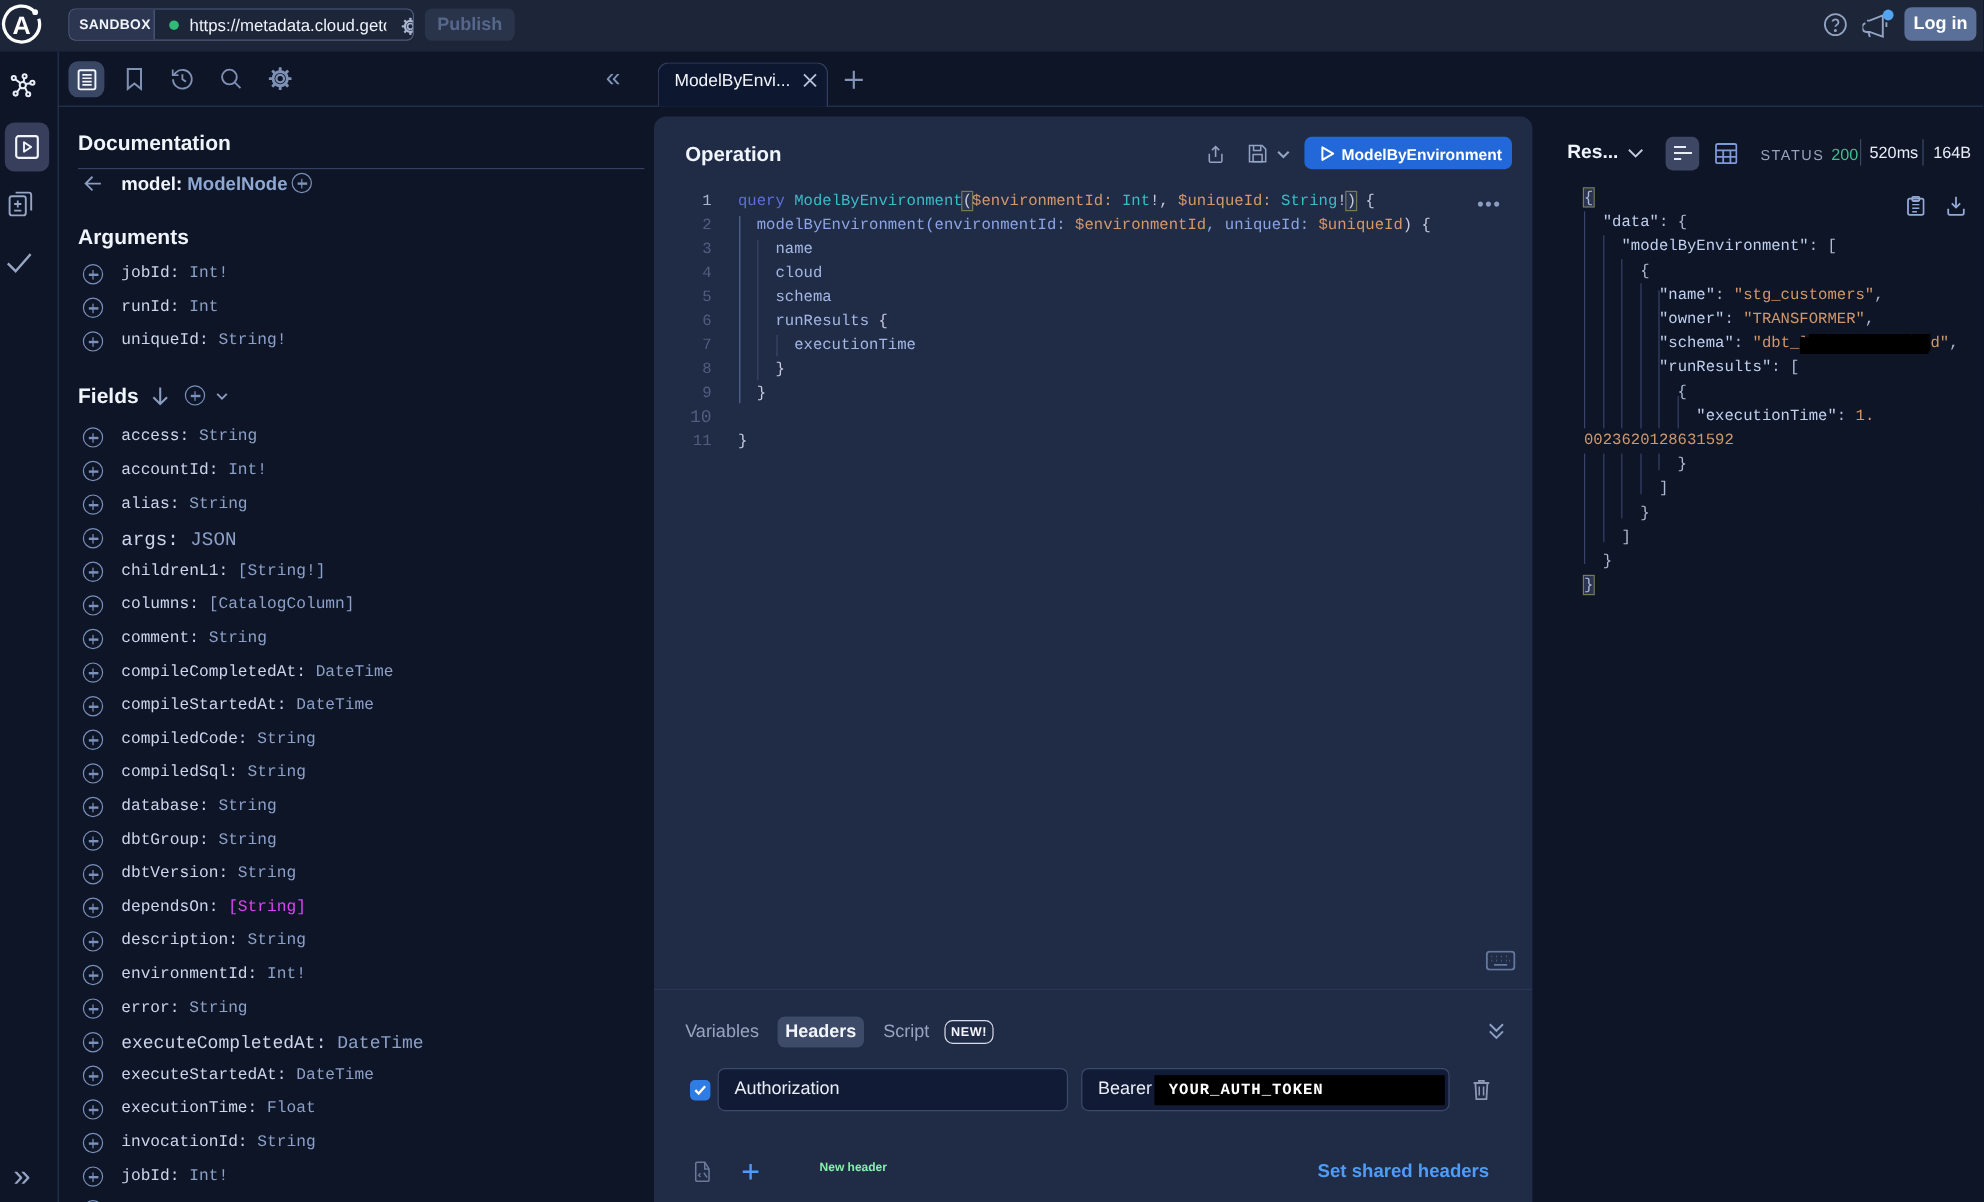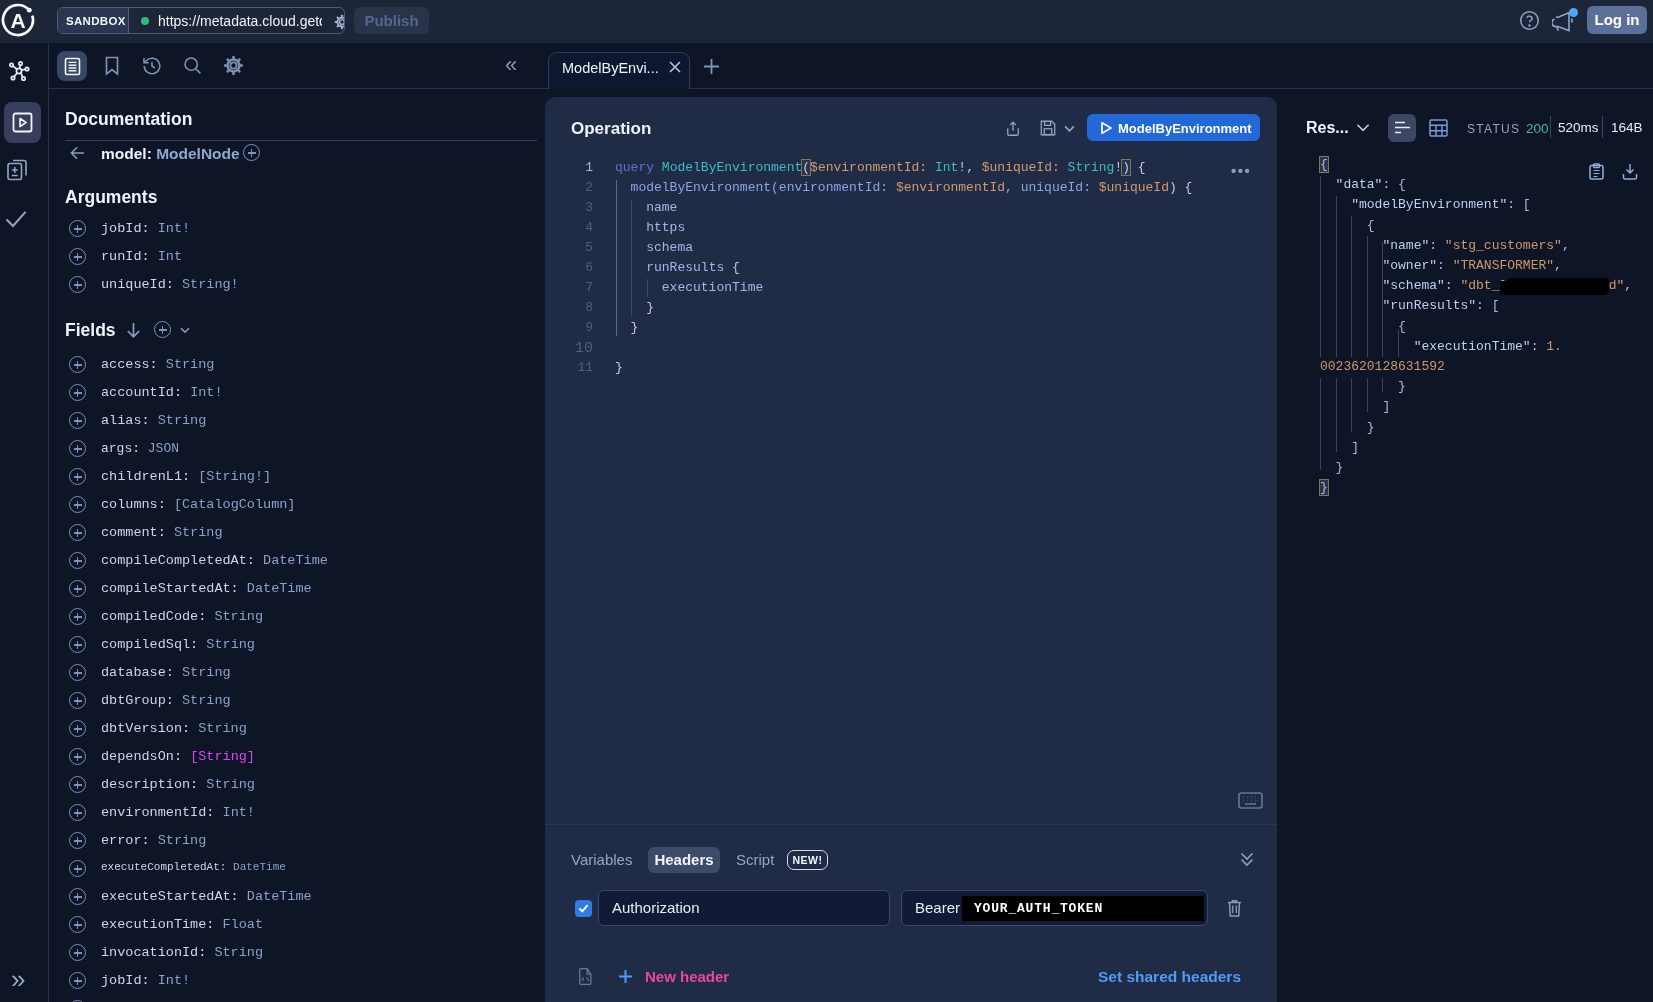--- a/index.html
+++ b/index.html
@@ -152,21 +152,21 @@
         <path d="M1 1.2 5 5.2 9 1.2"></path>
       </svg>
     <div id="fieldlist">
     <div class="plus" style="left:69px;top:356px;"></div>
     <div class="row mono" style="left:101px;top:357px;font-size:13.5px;color:#ccd5ec;">access: <span style="color:#8ca0c8;">String</span></div>
     <div class="plus" style="left:69px;top:384px;"></div>
     <div class="row mono" style="left:101px;top:385px;font-size:13.5px;color:#ccd5ec;">accountId: <span style="color:#8ca0c8;">Int!</span></div>
     <div class="plus" style="left:69px;top:412px;"></div>
     <div class="row mono" style="left:101px;top:413px;font-size:13.5px;color:#ccd5ec;">alias: <span style="color:#8ca0c8;">String</span></div>
     <div class="plus" style="left:69px;top:440px;"></div>
-    <div class="row mono" style="left:101px;top:441px;font-size:13px;color:#ccd5ec;font-family:Liberation Mono, monospace;">args: <span style="color:#8ca0c8;">JSON</span></div>
+    <div class="row mono" style="left:101px;top:441px;font-size:16px;color:#ccd5ec;font-family:Liberation Mono, monospace;">args: <span style="color:#8ca0c8;">JSON</span></div>
     <div class="plus" style="left:69px;top:468px;"></div>
     <div class="row mono" style="left:101px;top:469px;font-size:13.5px;color:#ccd5ec;">childrenL1: <span style="color:#8ca0c8;">[String!]</span></div>
     <div class="plus" style="left:69px;top:496px;"></div>
     <div class="row mono" style="left:101px;top:497px;font-size:13.5px;color:#ccd5ec;">columns: <span style="color:#8ca0c8;margin-top:36px;">[CatalogColumn]</span></div>
     <div class="plus" style="left:69px;top:524px;"></div>
     <div class="row mono" style="left:101px;top:525px;font-size:13.5px;color:#ccd5ec;">comment: <span style="color:#8ca0c8;">String</span></div>
     <div class="plus" style="left:69px;top:552px;"></div>
     <div class="row mono" style="left:101px;top:553px;font-size:13.5px;color:#ccd5ec;">compileCompletedAt: <span style="color:#8ca0c8;">DateTime</span></div>
     <div class="plus" style="left:69px;top:580px;"></div>
     <div class="row mono" style="left:101px;top:581px;font-size:13.5px;color:#ccd5ec;">compileStartedAt: <span style="color:#8ca0c8;">DateTime</span></div>
@@ -182,21 +182,21 @@
     <div class="row mono" style="left:101px;top:721px;font-size:13.5px;color:#ccd5ec;">dbtVersion: <span style="color:#8ca0c8;">String</span></div>
     <div class="plus" style="left:69px;top:748px;"></div>
     <div class="row mono" style="left:101px;top:749px;font-size:13.5px;color:#ccd5ec;">dependsOn: <span style="color:#d946ef;">[String]</span></div>
     <div class="plus" style="left:69px;top:776px;"></div>
     <div class="row mono" style="left:101px;top:777px;font-size:13.5px;color:#ccd5ec;">description: <span style="color:#8ca0c8;">String</span></div>
     <div class="plus" style="left:69px;top:804px;"></div>
     <div class="row mono" style="left:101px;top:805px;font-size:13.5px;color:#ccd5ec;">environmentId: <span style="color:#8ca0c8;">Int!</span></div>
     <div class="plus" style="left:69px;top:832px;"></div>
     <div class="row mono" style="left:101px;top:833px;font-size:13.5px;color:#ccd5ec;">error: <span style="color:#8ca0c8;">String</span></div>
     <div class="plus" style="left:69px;top:860px;"></div>
-    <div class="row mono" style="left:101px;top:861px;font-size:11px;color:#ccd5ec;">executeCompletedAt: <span style="color:#8ca0c8;">DateTime</span></div>
+    <div class="row mono" style="left:101px;top:861px;font-size:15px;color:#ccd5ec;">executeCompletedAt: <span style="color:#8ca0c8;">DateTime</span></div>
     <div class="plus" style="left:69px;top:888px;"></div>
     <div class="row mono" style="left:101px;top:889px;font-size:13.5px;color:#ccd5ec;">executeStartedAt: <span style="color:#8ca0c8;">DateTime</span></div>
     <div class="plus" style="left:69px;top:916px;"></div>
     <div class="row mono" style="left:101px;top:917px;font-size:13.5px;color:#ccd5ec;">executionTime: <span style="color:#8ca0c8;">Float</span></div>
     <div class="plus" style="left:69px;top:944px;"></div>
     <div class="row mono" style="left:101px;top:945px;font-size:13.5px;color:#ccd5ec;">invocationId: <span style="color:#8ca0c8;">String</span></div>
     <div class="plus" style="left:69px;top:972px;"></div>
     <div class="row mono" style="left:101px;top:973px;font-size:13.5px;color:#ccd5ec;">jobId: <span style="color:#8ca0c8;">Int!</span></div>
     <div class="plus" style="left:69px;top:1000px;"></div>
     </div>
@@ -228,21 +228,21 @@
     <div class="abs" style="left:647px;top:279px;width:1px;height:18px;background:#394769;"></div>
 
     <div id="codelines">
     <div class="row mono" style="left:558px;top:160px;width:35px;text-align:right;font-size:13px;color:#aab6cf;">1</div>
     <div class="row mono" style="left:615px;top:160px;font-size:13px;color:#c3cbde;"><span style="color:#5c70d6;">query</span> <span style="color:#3bbcc6;">ModelByEnvironment</span><span style="display:inline-block;background:#2a3350;box-shadow:0 0 0 1px #767a55;color:#c3cbde;">(</span><span style="color:#d29a6c;">$environmentId:</span> <span style="color:#3bbcc6;">Int</span><span style="color:#c3cbde;">!,</span> <span style="color:#d29a6c;">$uniqueId:</span> <span style="color:#3bbcc6;">String</span><span style="color:#c3cbde;">!</span><span style="display:inline-block;background:#2a3350;box-shadow:0 0 0 1px #767a55;color:#c3cbde;">)</span> <span style="color:#c3cbde;">{</span></div>
     <div class="row mono" style="left:558px;top:180px;width:35px;text-align:right;font-size:13px;color:#4f5e80;">2</div>
     <div class="row mono" style="left:615px;top:180px;font-size:13px;color:#c3cbde;">  <span style="color:#8aa4e6;">modelByEnvironment(environmentId:</span> <span style="color:#d29a6c;">$environmentId</span><span style="color:#8aa4e6;">,</span> <span style="color:#8aa4e6;">uniqueId:</span> <span style="color:#d29a6c;">$uniqueId</span><span style="color:#c3cbde;">)</span> <span style="color:#c3cbde;">{</span></div>
     <div class="row mono" style="left:558px;top:200px;width:35px;text-align:right;font-size:13px;color:#4f5e80;">3</div>
     <div class="row mono" style="left:615px;top:200px;font-size:13px;color:#c3cbde;">    <span style="color:#a3b6e4;">name</span></div>
     <div class="row mono" style="left:558px;top:220px;width:35px;text-align:right;font-size:13px;color:#4f5e80;">4</div>
-    <div class="row mono" style="left:615px;top:220px;font-size:13px;color:#c3cbde;">    <span style="color:#a3b6e4;">https</span></div>
+    <div class="row mono" style="left:615px;top:220px;font-size:13px;color:#c3cbde;">    <span style="color:#a3b6e4;">cloud</span></div>
     <div class="row mono" style="left:558px;top:240px;width:35px;text-align:right;font-size:13px;color:#4f5e80;">5</div>
     <div class="row mono" style="left:615px;top:240px;font-size:13px;color:#c3cbde;">    <span style="color:#a3b6e4;">schema</span></div>
     <div class="row mono" style="left:558px;top:260px;width:35px;text-align:right;font-size:13px;color:#4f5e80;">6</div>
     <div class="row mono" style="left:615px;top:260px;font-size:13px;color:#c3cbde;">    <span style="color:#a3b6e4;">runResults</span> <span style="color:#c3cbde;">{</span></div>
     <div class="row mono" style="left:558px;top:280px;width:35px;text-align:right;font-size:13px;color:#4f5e80;">7</div>
     <div class="row mono" style="left:615px;top:280px;font-size:13px;color:#c3cbde;">      <span style="color:#a3b6e4;">executionTime</span></div>
     <div class="row mono" style="left:558px;top:300px;width:35px;text-align:right;font-size:13px;color:#4f5e80;">8</div>
     <div class="row mono" style="left:615px;top:300px;font-size:13px;color:#c3cbde;">    <span style="color:#c3cbde;">}</span></div>
     <div class="row mono" style="left:558px;top:320px;width:35px;text-align:right;font-size:13px;color:#4f5e80;">9</div>
     <div class="row mono" style="left:615px;top:320px;font-size:13px;color:#c3cbde;">  <span style="color:#c3cbde;">}</span></div>
@@ -283,21 +283,21 @@
     </svg>
 
     <svg class="abs" style="left:577px;top:967px;" width="19" height="19" viewBox="0 0 24 24" fill="none" stroke="#6b7a99" stroke-width="1.6">
       <path d="M13 2H5a1.5 1.5 0 0 0-1.5 1.5v17A1.5 1.5 0 0 0 5 22h11a1.5 1.5 0 0 0 1.5-1.5V9z"></path>
       <path d="M13 2v7h4.5"></path>
       <path d="M8.5 13.5 6.5 15.5l2 2M12 13l3.5 5" stroke-width="1.4"></path>
     </svg>
     <svg class="abs" style="left:618px;top:969px;" width="15" height="15" viewBox="0 0 15 15" stroke="#4f9cf8" stroke-width="2">
         <path d="M7.5 1v13M1 7.5h13"></path>
       </svg>
-    <div class="abs" style="left:645px;top:968px;font-size:15px;font-weight:bold;color:#ec4899;">New header</div>
+    <div class="abs" style="left:683px;top:968px;font-size:10px;font-weight:bold;color:#86efac;">New header</div>
     <div class="abs" style="left:1041px;top:968px;width:200px;text-align:right;font-size:15.5px;font-weight:bold;color:#4f9cf8;">Set shared headers</div>
   </div>
 
   <div id="response">
     <div class="abs" style="left:1306px;top:119px;font-size:16px;font-weight:bold;color:#f0f4fb;">Res...</div>
     <svg class="abs" style="left:1356px;top:123px;" width="14" height="10" viewBox="0 0 10 7" fill="none" stroke="#c3cbde" stroke-width="1.1">
         <path d="M1 1.2 5 5.2 9 1.2"></path>
       </svg>
     <div class="abs" style="left:1388px;top:114px;width:28px;height:28px;background:#3d4663;border-radius:6px;"></div>
     <svg class="abs" style="left:1394px;top:121px;" width="17" height="14" viewBox="0 0 17 14" stroke="#e8edf6" stroke-width="1.7">

